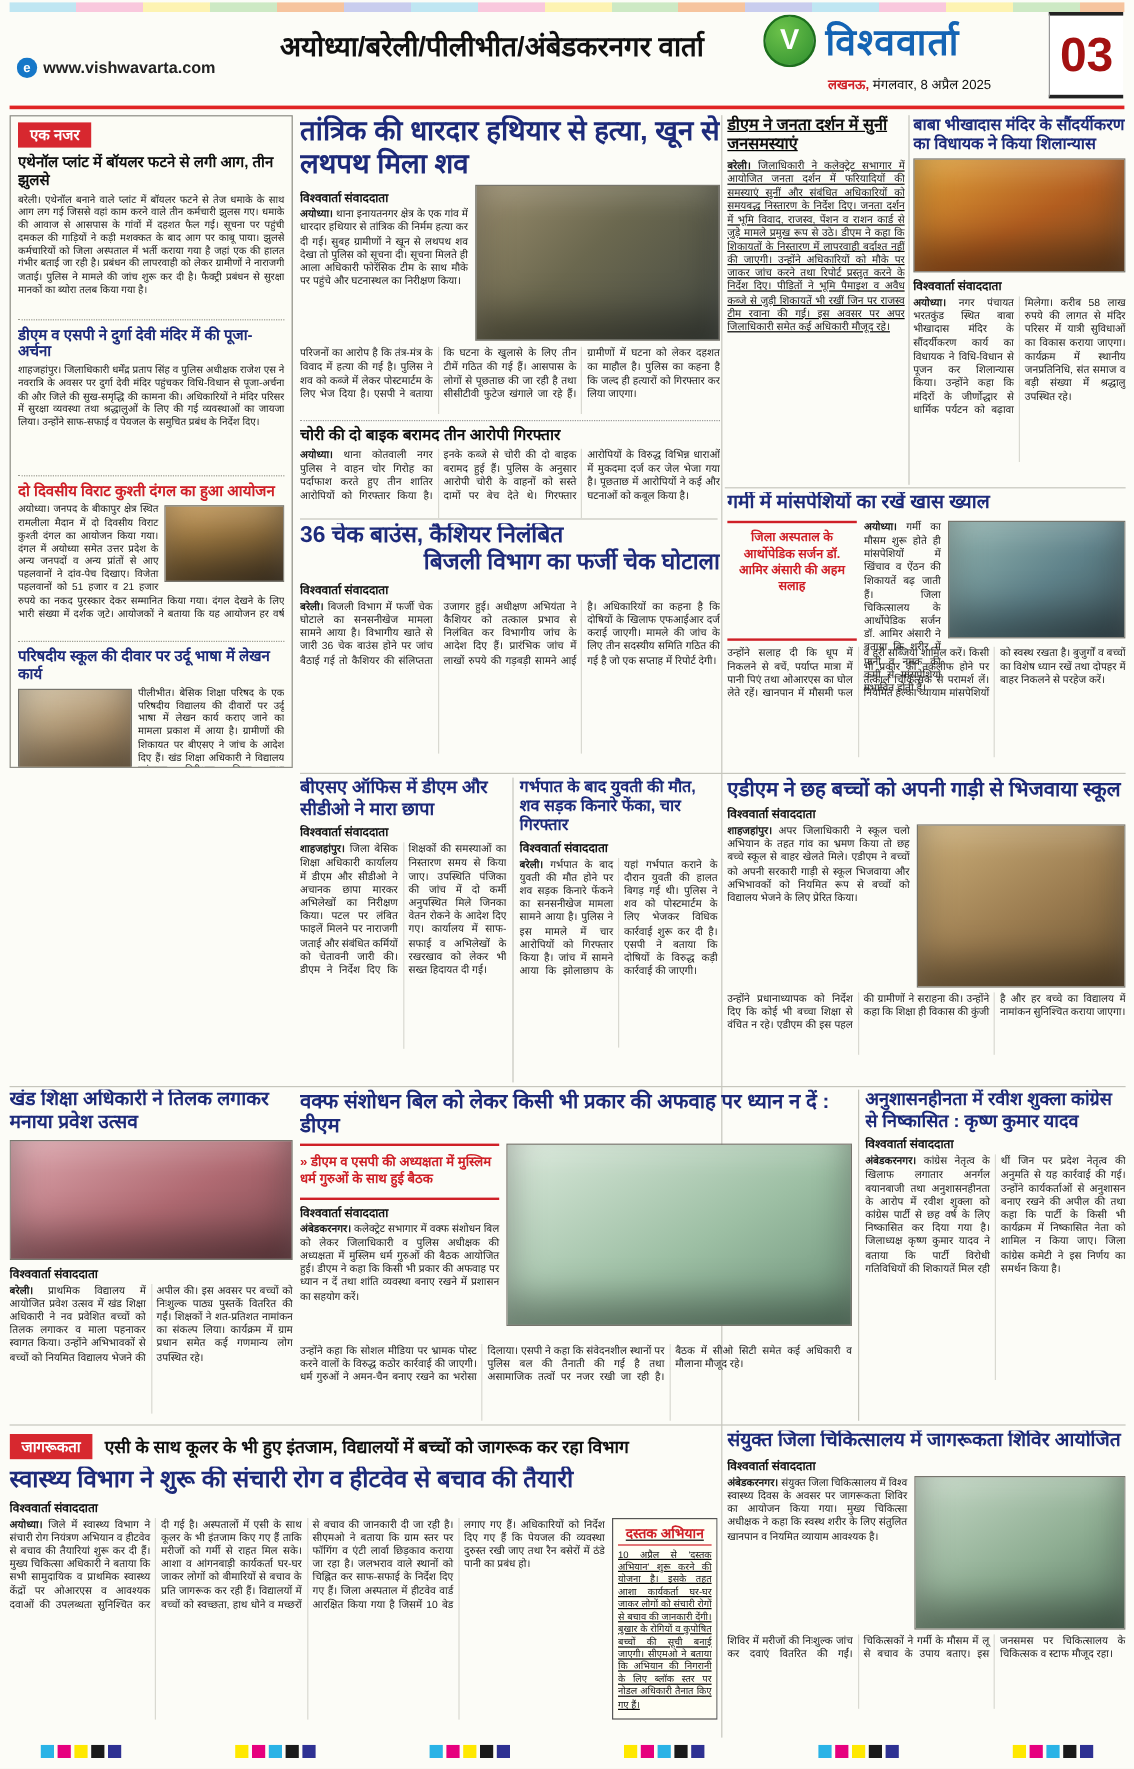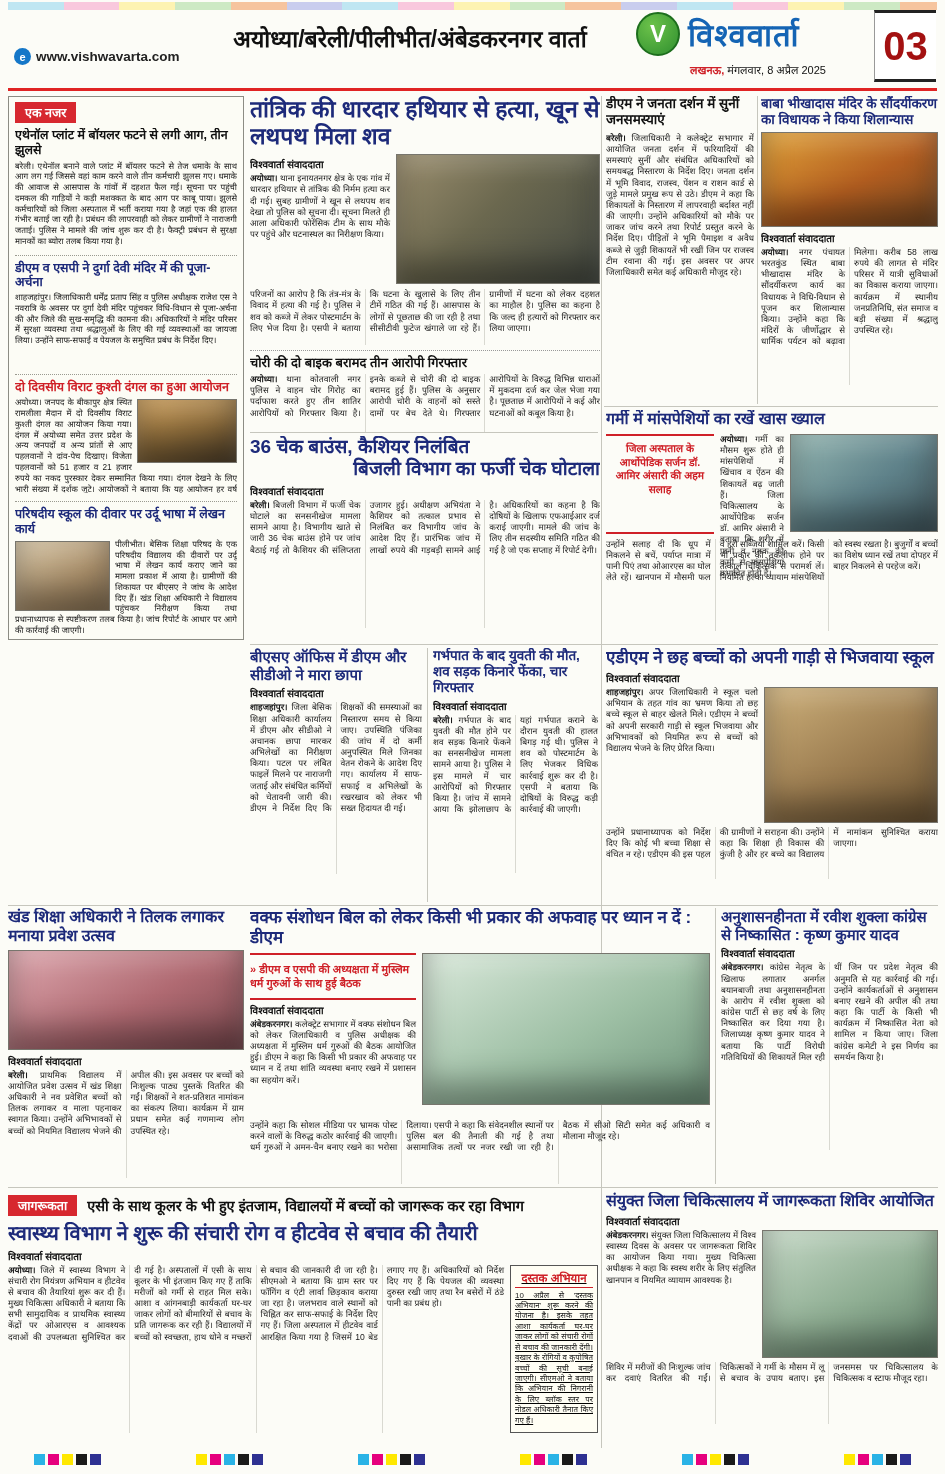--- a/index.html
+++ b/index.html
@@ -29,21 +29,21 @@
   .logo-wrap{left:636px;top:12px;display:flex;align-items:center;gap:8px;}
   .logo-circ{width:44px;height:44px;border-radius:50%;background:radial-gradient(circle at 35% 30%,#6cc24a,#2f8f2f);color:#fff;font-weight:800;font-size:24px;display:flex;align-items:center;justify-content:center;border:2px solid #1d6e1d;}
   .paper-name{font-size:31px;font-weight:800;color:#1464b4;letter-spacing:1px;}
   .dateline{left:648px;top:62px;width:220px;font-size:11px;color:#111;text-align:center;}
   .dateline .dc{color:#cf2027;font-weight:700;}
   .pageno{left:874px;top:10px;width:62px;height:72px;border-top:3px solid #222;border-bottom:3px solid #222;border-left:1px solid #999;text-align:center;font-size:40px;font-weight:800;color:#a31111;line-height:66px;background:#fff;}
   .header-rule{left:8px;top:88px;width:929px;height:3px;background:#e02424;position:absolute;}
   
   .ek-box{left:8px;top:96px;width:236px;height:544px;border:1.5px solid #8c8c84;padding:5px 6px;background:#fcfcf5;}
   .brief{overflow:hidden;}
-  .brief + .brief{border-top:1px dotted #9a9a90;margin-top:8px;padding-top:5px;}
+  .brief + .brief{border-top:1px dotted #9a9a90;margin-top:19px;padding-top:5px;}
   .brief .bt{font-size:12.5px;margin-bottom:2px;}
   .brief .bb{font-size:8.3px;line-height:1.3;text-align:justify;color:#1a1a1a;}
   
   .p-murder{background:linear-gradient(135deg,#9a8d6d,#6b684f 45%,#454a42 100%);}
   .p-dangal{background:linear-gradient(160deg,#c89a56,#8a6a3a 55%,#50402a);}
   .p-wall{background:linear-gradient(145deg,#d4c3a3,#ab906b 60%,#8a7354);}
   .p-mandir{background:linear-gradient(150deg,#e0a239,#b35e20 55%,#7a4a22);}
   .p-doctor{background:linear-gradient(140deg,#93b5b0,#5f828a 55%,#41575e);}
   .p-kids{background:linear-gradient(150deg,#cdb07a,#9b7c50 55%,#6b5332);}
   .p-utsav{background:linear-gradient(150deg,#dda7ae,#b06a72 55%,#7d4a50);}
@@ -137,21 +137,21 @@
     </div>
   </div>
 
   <div class="abs" style="left:250px;top:436px;width:350px;height:204px;">
     <div class="hl" style="font-size:19px;text-align:left;">36 चेक बाउंस, कैशियर निलंबित</div>
     <div class="hl" style="font-size:19px;text-align:right;">बिजली विभाग का फर्जी चेक घोटाला</div>
     <div class="byline">विश्ववार्ता संवाददाता</div>
     <div class="bd c3" style="height:128px;"><span class="city">बरेली।</span> <span>बिजली विभाग में फर्जी चेक घोटाले का सनसनीखेज मामला सामने आया है। विभागीय खाते से जारी 36 चेक बाउंस होने पर जांच बैठाई गई तो कैशियर की संलिप्तता उजागर हुई। अधीक्षण अभियंता ने कैशियर को तत्काल प्रभाव से निलंबित कर विभागीय जांच के आदेश दिए हैं। प्रारंभिक जांच में लाखों रुपये की गड़बड़ी सामने आई है। अधिकारियों का कहना है कि दोषियों के खिलाफ एफआईआर दर्ज कराई जाएगी। मामले की जांच के लिए तीन सदस्यीय समिति गठित की गई है जो एक सप्ताह में रिपोर्ट देगी।</span></div>
   </div>
 
-  <div class="abs" style="left:606px;top:96px;width:148px;height:308px;">
+  <div class="abs" style="left:606px;top:96px;width:148px;height:308px;text-decoration:underline;">
     <div class="hl-k" style="font-size:13.5px;">डीएम ने जनता दर्शन में सुनीं जनसमस्याएं</div>
     <div class="bd" style="height:258px;margin-top:4px;"><span class="city">बरेली।</span> <span>जिलाधिकारी ने कलेक्ट्रेट सभागार में आयोजित जनता दर्शन में फरियादियों की समस्याएं सुनीं और संबंधित अधिकारियों को समयबद्ध निस्तारण के निर्देश दिए। जनता दर्शन में भूमि विवाद, राजस्व, पेंशन व राशन कार्ड से जुड़े मामले प्रमुख रूप से उठे। डीएम ने कहा कि शिकायतों के निस्तारण में लापरवाही बर्दाश्त नहीं की जाएगी। उन्होंने अधिकारियों को मौके पर जाकर जांच करने तथा रिपोर्ट प्रस्तुत करने के निर्देश दिए। पीड़ितों ने भूमि पैमाइश व अवैध कब्जे से जुड़ी शिकायतें भी रखीं जिन पर राजस्व टीम रवाना की गई। इस अवसर पर अपर जिलाधिकारी समेत कई अधिकारी मौजूद रहे।</span></div>
   </div>
 
   <div class="abs" style="left:761px;top:96px;width:177px;height:308px;">
     <div class="hl" style="font-size:13.5px;">बाबा भीखादास मंदिर के सौंदर्यीकरण का विधायक ने किया शिलान्यास</div>
     <div class="photo p-mandir" style="width:100%;height:95px;margin:4px 0;"></div>
     <div class="byline">विश्ववार्ता संवाददाता</div>
     <div class="bd c2" style="height:138px;"><span class="city">अयोध्या।</span> <span>नगर पंचायत भरतकुंड स्थित बाबा भीखादास मंदिर के सौंदर्यीकरण कार्य का विधायक ने विधि-विधान से पूजन कर शिलान्यास किया। उन्होंने कहा कि मंदिरों के जीर्णोद्धार से धार्मिक पर्यटन को बढ़ावा मिलेगा। करीब 58 लाख रुपये की लागत से मंदिर परिसर में यात्री सुविधाओं का विकास कराया जाएगा। कार्यक्रम में स्थानीय जनप्रतिनिधि, संत समाज व बड़ी संख्या में श्रद्धालु उपस्थित रहे।</span></div>
   </div>
@@ -178,21 +178,21 @@
     <div class="bd c2" style="height:158px;"><span class="city">बरेली।</span> <span>गर्भपात के बाद युवती की मौत होने पर शव सड़क किनारे फेंकने का सनसनीखेज मामला सामने आया है। पुलिस ने इस मामले में चार आरोपियों को गिरफ्तार किया है। जांच में सामने आया कि झोलाछाप के यहां गर्भपात कराने के दौरान युवती की हालत बिगड़ गई थी। पुलिस ने शव को पोस्टमार्टम के लिए भेजकर विधिक कार्रवाई शुरू कर दी है। एसपी ने बताया कि दोषियों के विरुद्ध कड़ी कार्रवाई की जाएगी।</span></div>
   </div>
 
   <div class="abs" style="left:606px;top:648px;width:332px;height:254px;">
     <div class="hl" style="font-size:17px;">एडीएम ने छह बच्चों को अपनी गाड़ी से भिजवाया स्कूल</div>
     <div class="byline">विश्ववार्ता संवाददाता</div>
     <div class="row">
       <div class="bd" style="width:152px;height:136px;"><span class="city">शाहजहांपुर।</span> <span>अपर जिलाधिकारी ने स्कूल चलो अभियान के तहत गांव का भ्रमण किया तो छह बच्चे स्कूल से बाहर खेलते मिले। एडीएम ने बच्चों को अपनी सरकारी गाड़ी से स्कूल भिजवाया और अभिभावकों को नियमित रूप से बच्चों को विद्यालय भेजने के लिए प्रेरित किया।</span></div>
       <div class="photo p-kids" style="flex:1;height:136px;"></div>
     </div>
-    <div class="bd c3" style="height:52px;margin-top:4px;">उन्होंने प्रधानाध्यापक को निर्देश दिए कि कोई भी बच्चा शिक्षा से वंचित न रहे। एडीएम की इस पहल की ग्रामीणों ने सराहना की। उन्होंने कहा कि शिक्षा ही विकास की कुंजी है और हर बच्चे का विद्यालय में नामांकन सुनिश्चित कराया जाएगा।</div>
+    <div class="bd c3" style="height:52px;margin-top:4px;font-family:Liberation Serif, serif;">उन्होंने प्रधानाध्यापक को निर्देश दिए कि कोई भी बच्चा शिक्षा से वंचित न रहे। एडीएम की इस पहल की ग्रामीणों ने सराहना की। उन्होंने कहा कि शिक्षा ही विकास की कुंजी है और हर बच्चे का विद्यालय में नामांकन सुनिश्चित कराया जाएगा।</div>
   </div>
 
   <div class="abs" style="left:8px;top:908px;width:236px;height:276px;">
     <div class="hl" style="font-size:16px;">खंड शिक्षा अधिकारी ने तिलक लगाकर मनाया प्रवेश उत्सव</div>
     <div class="photo p-utsav" style="width:100%;height:100px;margin:4px 0;"></div>
     <div class="byline">विश्ववार्ता संवाददाता</div>
     <div class="bd c2" style="height:108px;"><span class="city">बरेली।</span> <span>प्राथमिक विद्यालय में आयोजित प्रवेश उत्सव में खंड शिक्षा अधिकारी ने नव प्रवेशित बच्चों को तिलक लगाकर व माला पहनाकर स्वागत किया। उन्होंने अभिभावकों से बच्चों को नियमित विद्यालय भेजने की अपील की। इस अवसर पर बच्चों को निःशुल्क पाठ्य पुस्तकें वितरित की गईं। शिक्षकों ने शत-प्रतिशत नामांकन का संकल्प लिया। कार्यक्रम में ग्राम प्रधान समेत कई गणमान्य लोग उपस्थित रहे।</span></div>
   </div>
 
   <div class="abs" style="left:250px;top:908px;width:460px;height:276px;">

